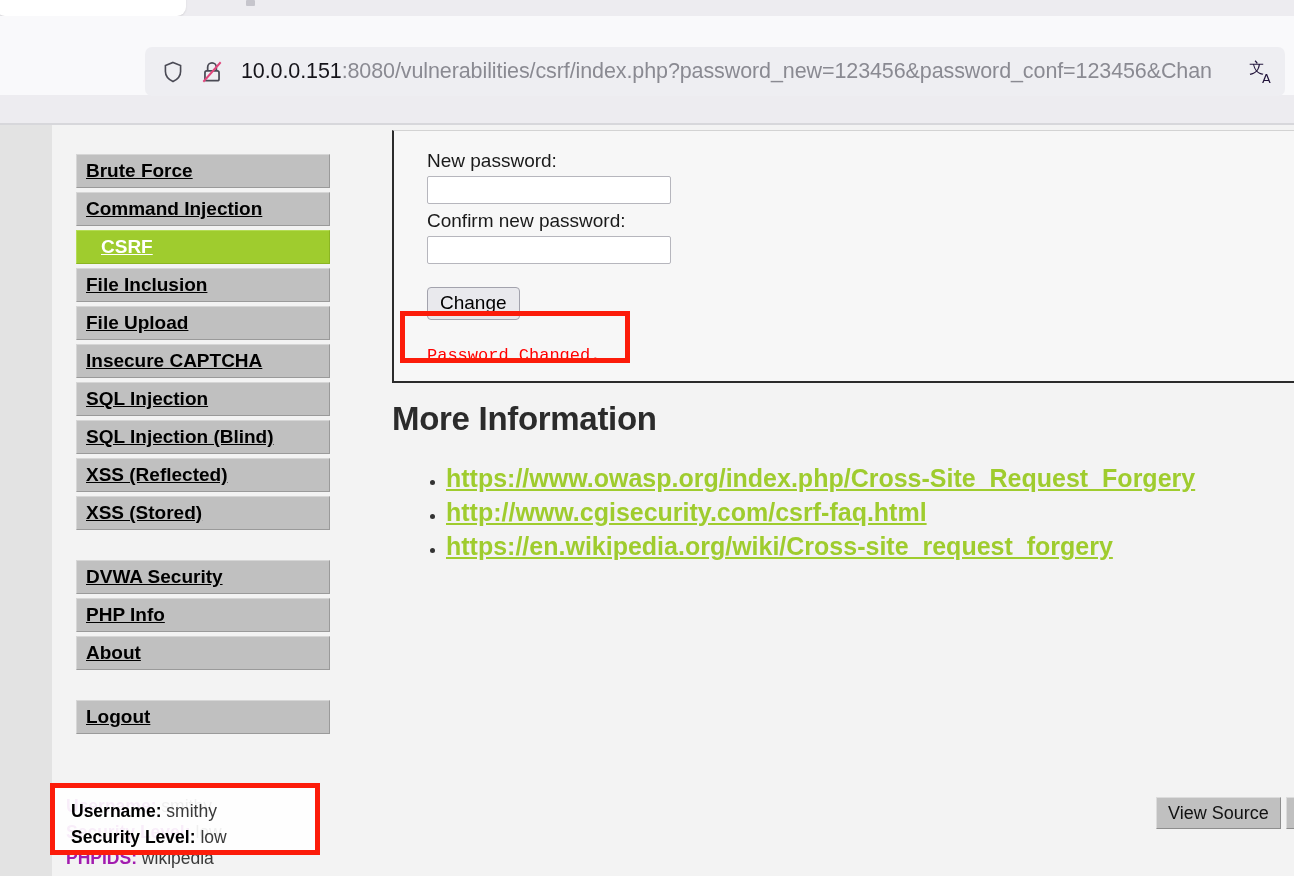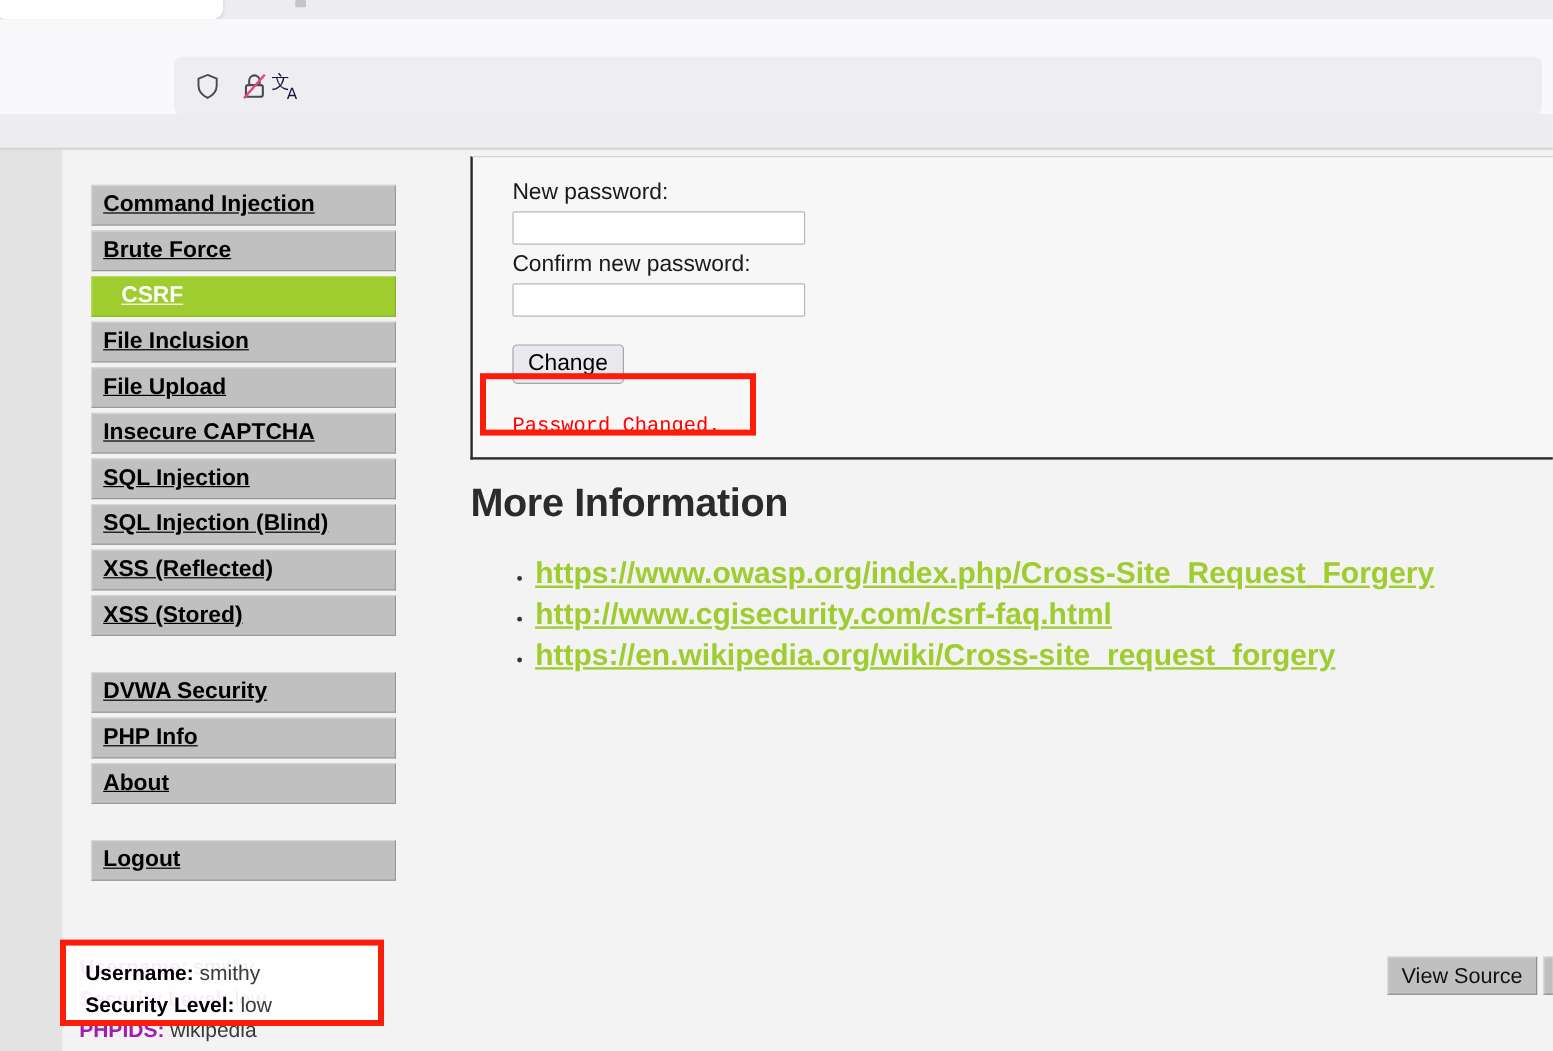--- a/index.html
+++ b/index.html
@@ -244,38 +244,39 @@
       <svg class="shield-icon" viewBox="0 0 24 24">
         <path d="M12 3.2 L19 6 v5.5 c0 4.3-3 7.4-7 9.3 -4-1.9-7-5-7-9.3 V6 Z" fill="none" stroke="#4a4a55" stroke-width="1.5"></path>
       </svg>
 
       <svg class="lock-icon" viewBox="0 0 24 24">
         <path d="M8 11 V7.5 a4 4 0 0 1 8 0 V11" fill="none" stroke="#4a4a55" stroke-width="1.6"></path>
         <rect x="5.5" y="11" width="13" height="9" rx="1.6" fill="none" stroke="#4a4a55" stroke-width="1.6"></rect>
         <line x1="4" y1="21" x2="20" y2="3" stroke="#e0467c" stroke-width="1.8"></line>
       </svg>
 
+      <div class="url-text"><span class="host">10.0.0.151</span><span>:8080/vulnerabilities/csrf/index.php?password_new=123456&amp;password_conf=123456&amp;Chan</span></div>
 
       <svg class="translate-icon" viewBox="0 0 24 24">
         <text x="1" y="13" font-size="13" font-family="DejaVu Sans, sans-serif" fill="#20123a">文</text>
         <text x="12" y="21" font-size="11" font-family="DejaVu Sans, sans-serif" fill="#20123a">A</text>
       </svg>
     </div>
   </div>
 
   <div class="chrome-bottom-line"></div>
 </div>
 
 <div class="viewport">
 
   <div class="left-gutter"></div>
 
   <div class="sidebar">
+    <a class="nav-btn" href="#"><span>Brute Force</span></a>
     <a class="nav-btn" href="#"><span>Command Injection</span></a>
-    <a class="nav-btn" href="#"><span>Brute Force</span></a>
     <a class="nav-btn active" href="#"><span>CSRF</span></a>
     <a class="nav-btn" href="#"><span>File Inclusion</span></a>
     <a class="nav-btn" href="#"><span>File Upload</span></a>
     <a class="nav-btn" href="#"><span>Insecure CAPTCHA</span></a>
     <a class="nav-btn" href="#"><span>SQL Injection</span></a>
     <a class="nav-btn" href="#"><span>SQL Injection (Blind)</span></a>
     <a class="nav-btn" href="#"><span>XSS (Reflected)</span></a>
     <a class="nav-btn" href="#"><span>XSS (Stored)</span></a>
 
     <div class="nav-gap"></div>

